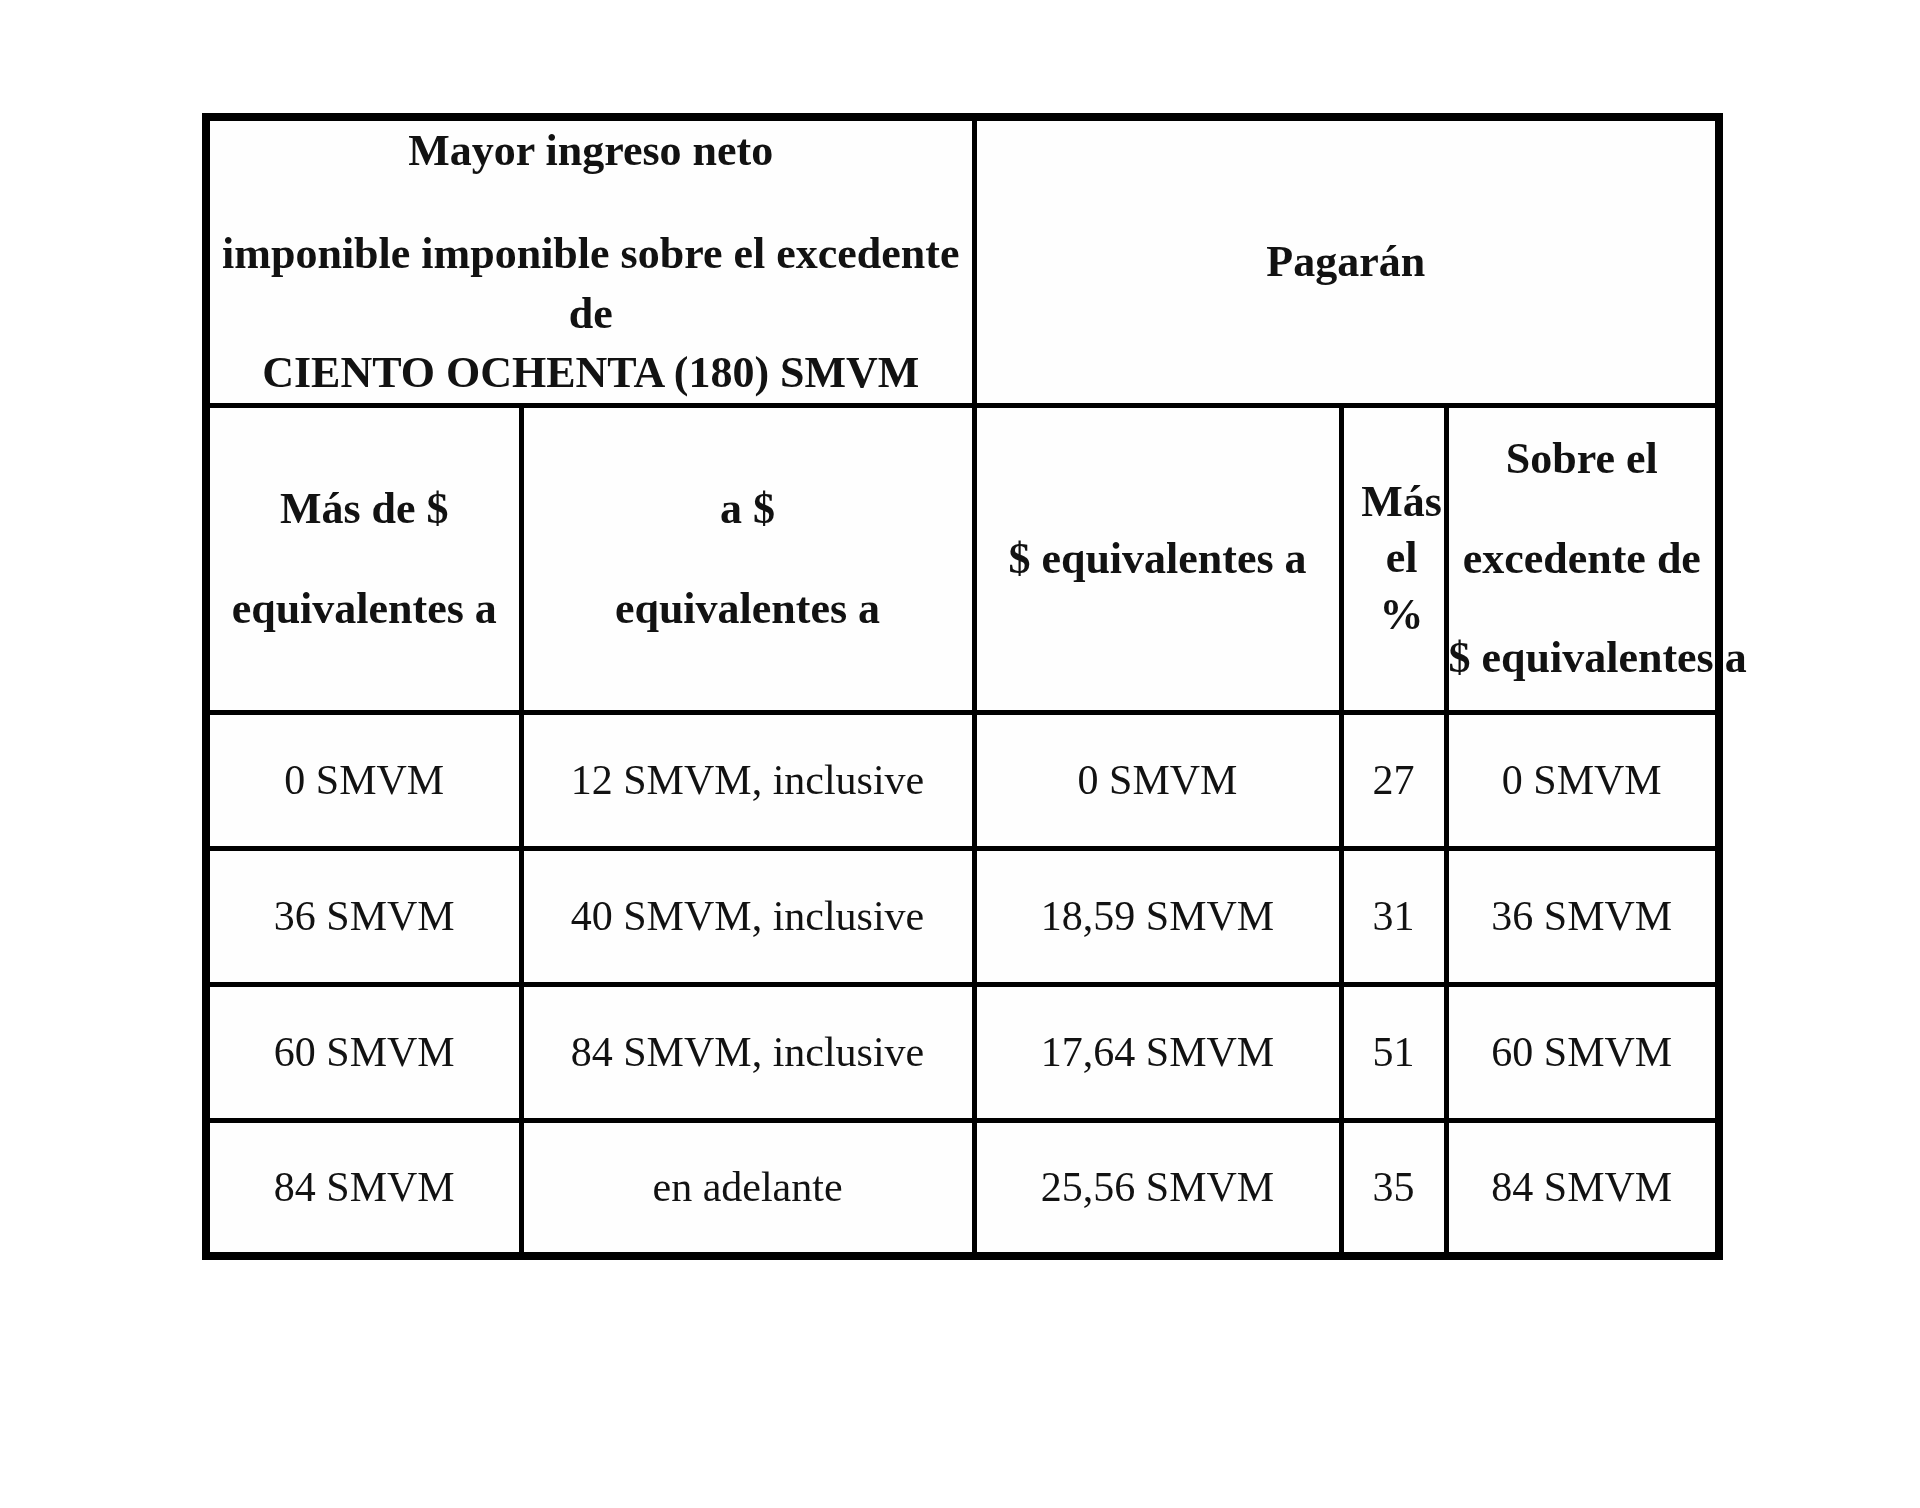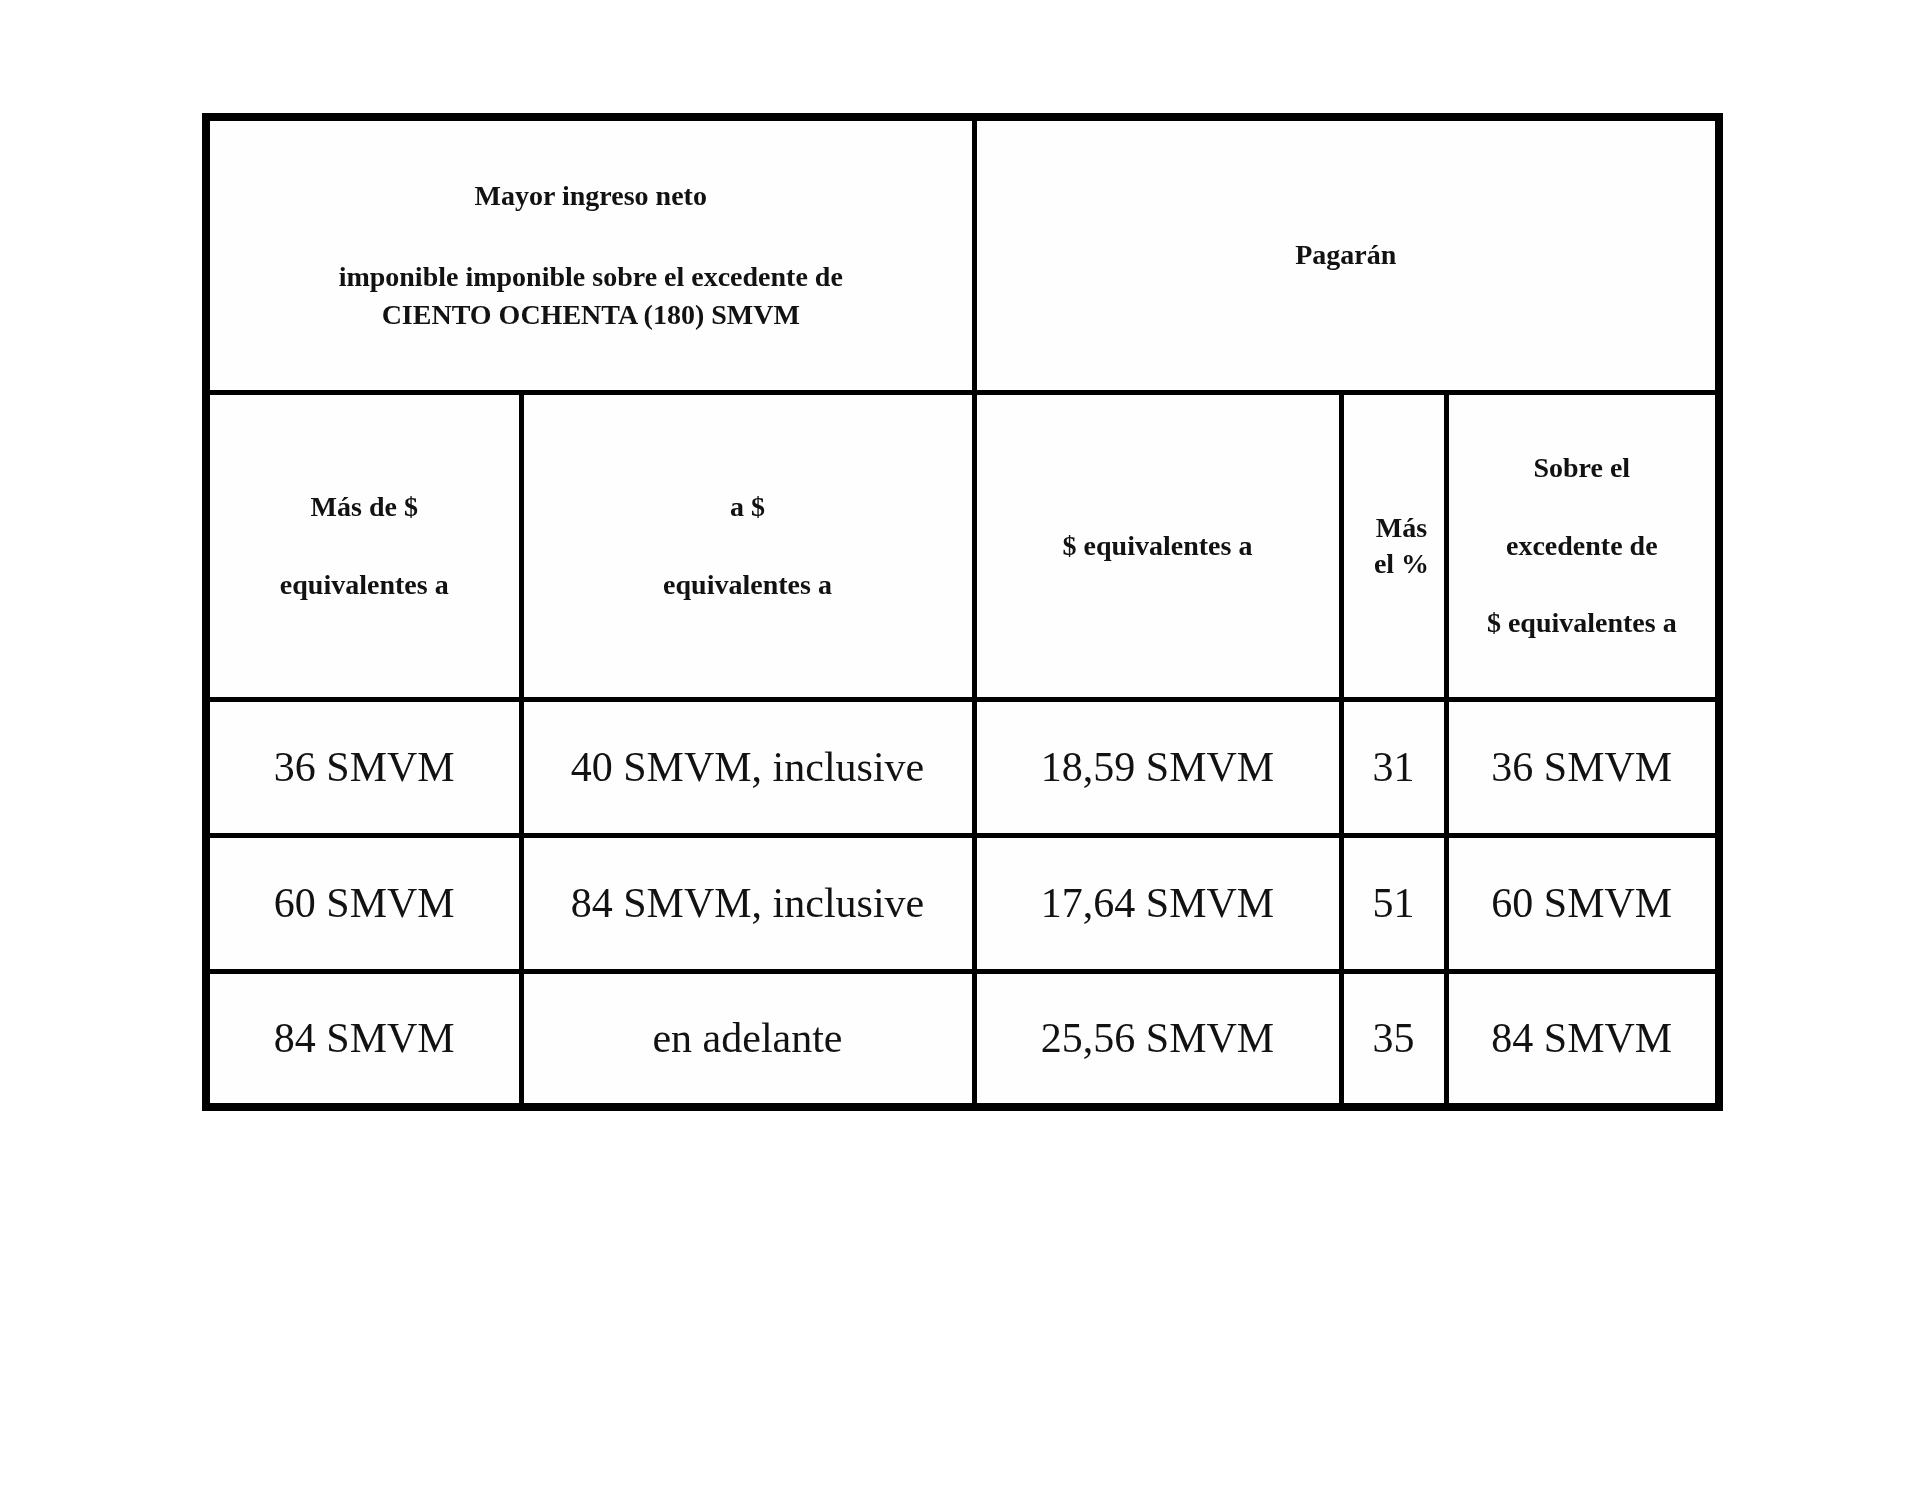--- a/index.html
+++ b/index.html
@@ -37,21 +37,21 @@
   }
   
   td.sep-right { border-right-width: 7px; }
 
   tr.r-head1 { height: 275px; }
   tr.r-head2 { height: 307px; }
   tr.r-data  { height: 136px; }
 
   .hd {
     font-weight: bold;
-    font-size: 28px;
+    font-size: 44px;
     line-height: 1.35;
   }
   .h1-line1 { margin-bottom: 44px; }
 
   .stack-loose div + div { margin-top: 40px; }
   .stack-tight { line-height: 1.28; padding-left: 16px; }
   .nowrap { white-space: nowrap; }
 
   .data-cell {
     font-size: 42px;
@@ -107,20 +107,27 @@
       <td class="hd">
         <div class="stack-loose">
           <div class="nowrap">Sobre el</div>
           <div class="nowrap">excedente de</div>
           <div class="nowrap">$ equivalentes a</div>
         </div>
       </td>
     </tr>
 
     <tr class="r-data">
+      <td class="data-cell">0 SMVM</td>
+      <td class="data-cell sep-right">12 SMVM, inclusive</td>
+      <td class="data-cell sep-right">0 SMVM</td>
+      <td class="data-cell sep-right">27</td>
+      <td class="data-cell">0 SMVM</td>
+    </tr>
+    <tr class="r-data">
       <td class="data-cell">36 SMVM</td>
       <td class="data-cell sep-right">40 SMVM, inclusive</td>
       <td class="data-cell sep-right">18,59 SMVM</td>
       <td class="data-cell sep-right">31</td>
       <td class="data-cell">36 SMVM</td>
     </tr>
     <tr class="r-data">
       <td class="data-cell">60 SMVM</td>
       <td class="data-cell sep-right">84 SMVM, inclusive</td>
       <td class="data-cell sep-right">17,64 SMVM</td>

